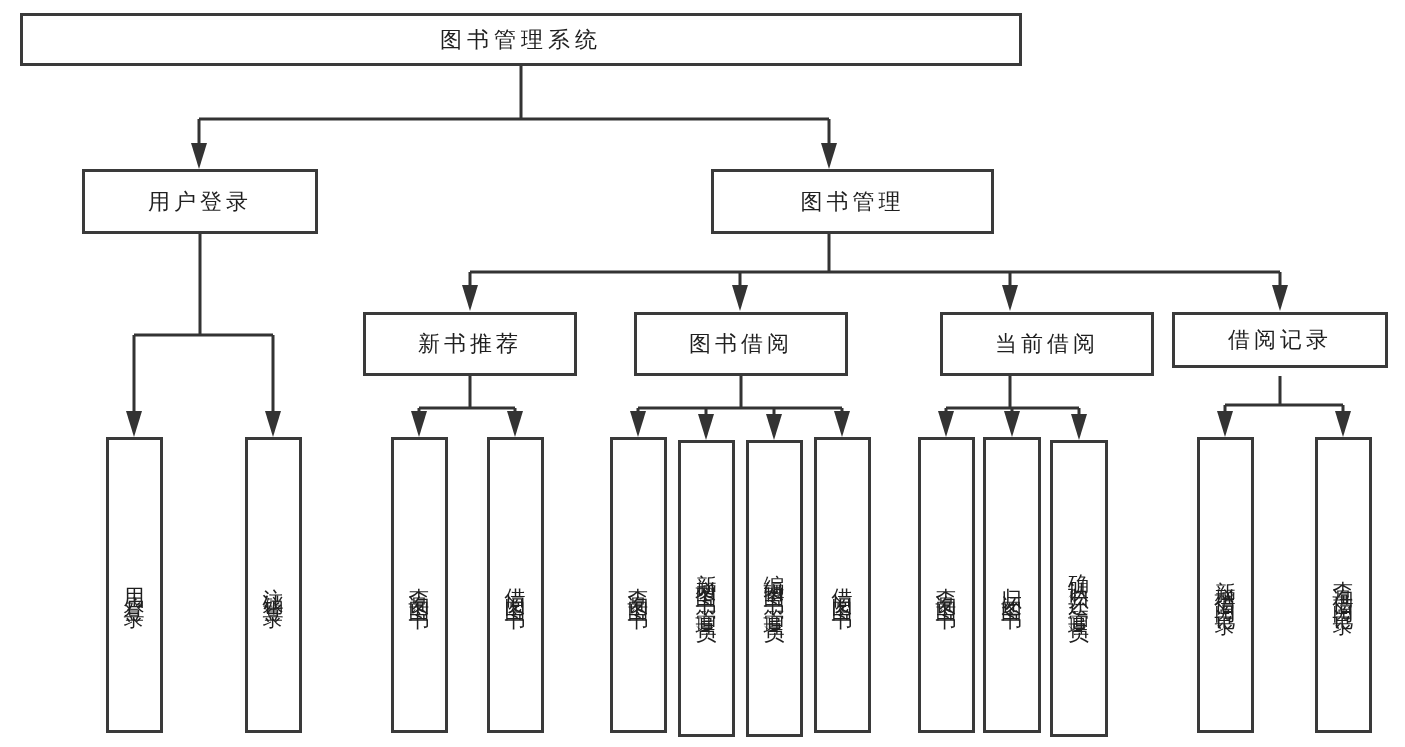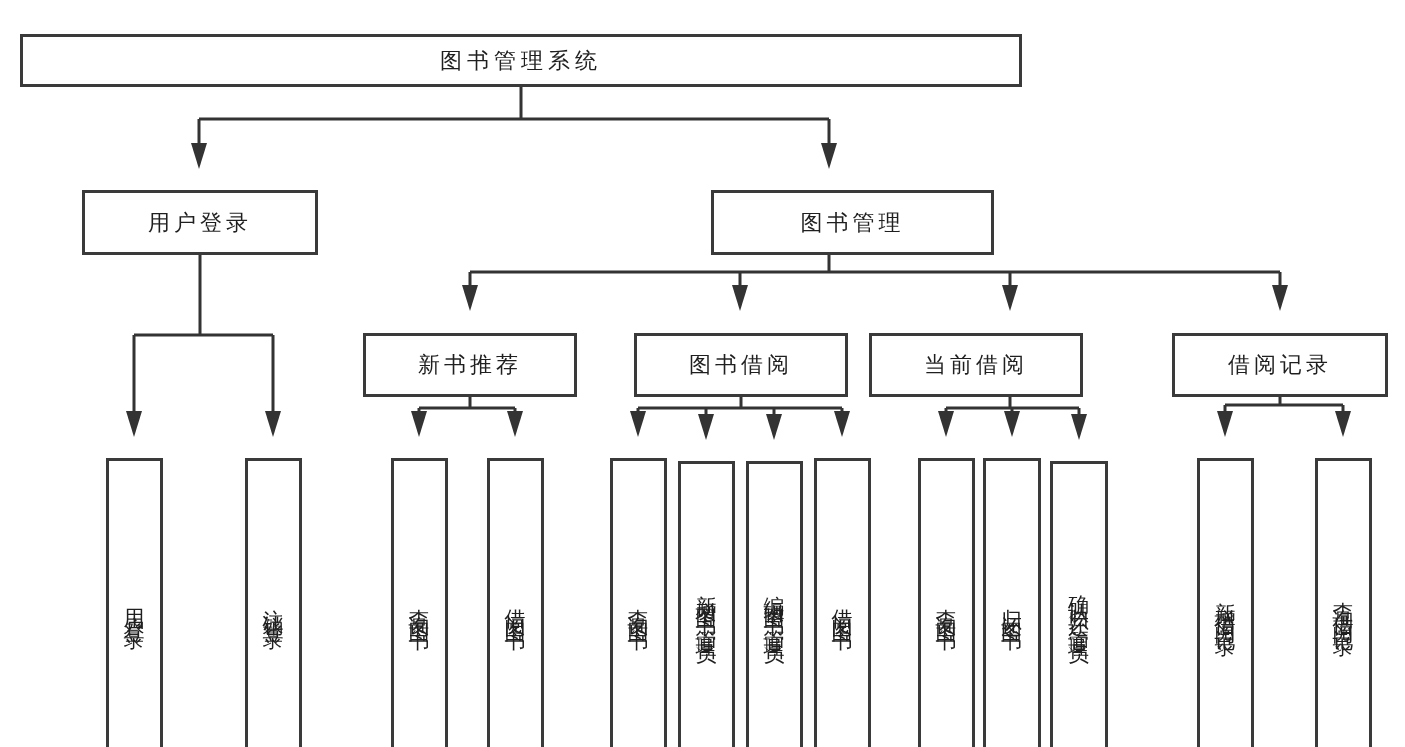--- a/index.html
+++ b/index.html
@@ -20,21 +20,20 @@
   .node {
     position: absolute;
     box-sizing: border-box;
     background: #ffffff;
     border: 3px solid #3a3a3a;
     color: #1f1f1f;
     display: flex;
     align-items: center;
     justify-content: center;
     z-index: 2;
-    margin-top: 21px;
   }
   .hbox {
     font-size: 22px;
     letter-spacing: 4px;
     white-space: nowrap;
   }
   .root-box { letter-spacing: 5px; }
   .vbox {
     writing-mode: vertical-rl;
     text-orientation: mixed;
@@ -91,22 +90,22 @@
     </g>
   </svg>
 
   <div class="node hbox root-box" style="left:20px; top:13px; width:1002px; height:53px;">图书管理系统</div>
 
   <div class="node hbox" style="left:82px; top:169px; width:236px; height:65px;">用户登录</div>
   <div class="node hbox" style="left:711px; top:169px; width:283px; height:65px;">图书管理</div>
 
   <div class="node hbox" style="left:634px; top:312px; width:214px; height:64px;">图书借阅</div>
   <div class="node hbox" style="left:363px; top:312px; width:214px; height:64px;">新书推荐</div>
-  <div class="node hbox" style="left:869px; top:312px; width:214px; height:64px;">当前借阅</div>
-  <div class="node hbox" style="left:1172px; top:312px; width:216px; height:64px;">借阅记录</div>
+  <div class="node hbox" style="left:940px; top:312px; width:214px; height:64px;">当前借阅</div>
+  <div class="node hbox" style="left:1172px; top:312px; width:216px; height:56px;">借阅记录</div>
 
   <div class="node vbox" style="left:106px; top:437px; width:57px; height:296px;">用户登录</div>
   <div class="node vbox" style="left:245px; top:437px; width:57px; height:296px;">注销登录</div>
 
   <div class="node vbox" style="left:391px; top:437px; width:57px; height:296px;">查询图书</div>
   <div class="node vbox" style="left:487px; top:437px; width:57px; height:296px;">借阅图书</div>
 
   <div class="node vbox" style="left:610px; top:437px; width:57px; height:296px;">查询图书</div>
   <div class="node vbox" style="left:678px; top:440px; width:57px; height:297px;">新增图书（管理员）</div>
   <div class="node vbox" style="left:746px; top:440px; width:57px; height:297px;">编辑图书（管理员）</div>

